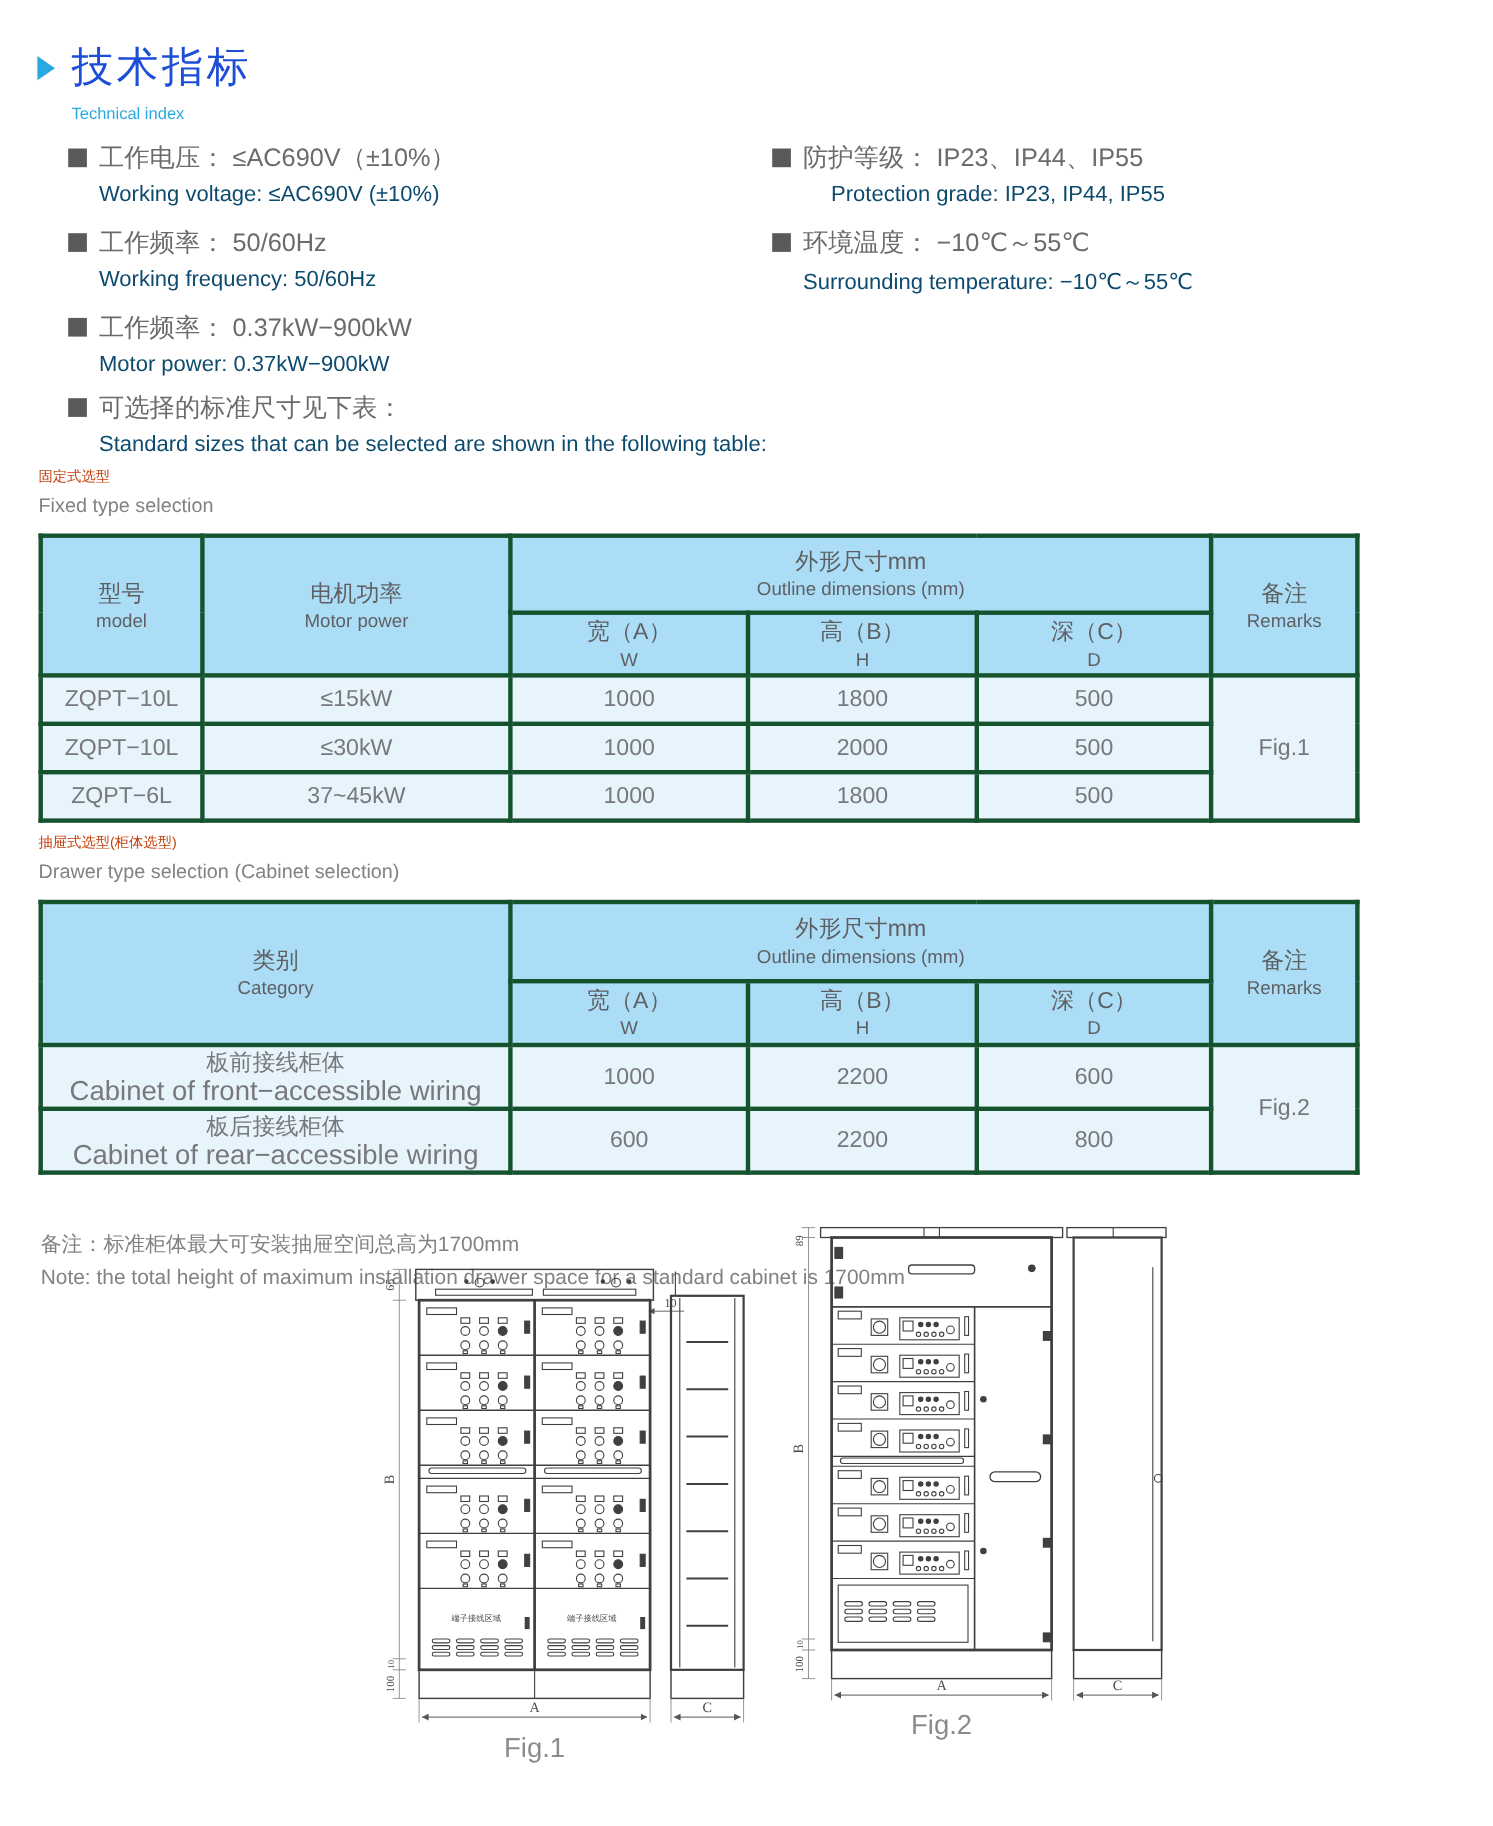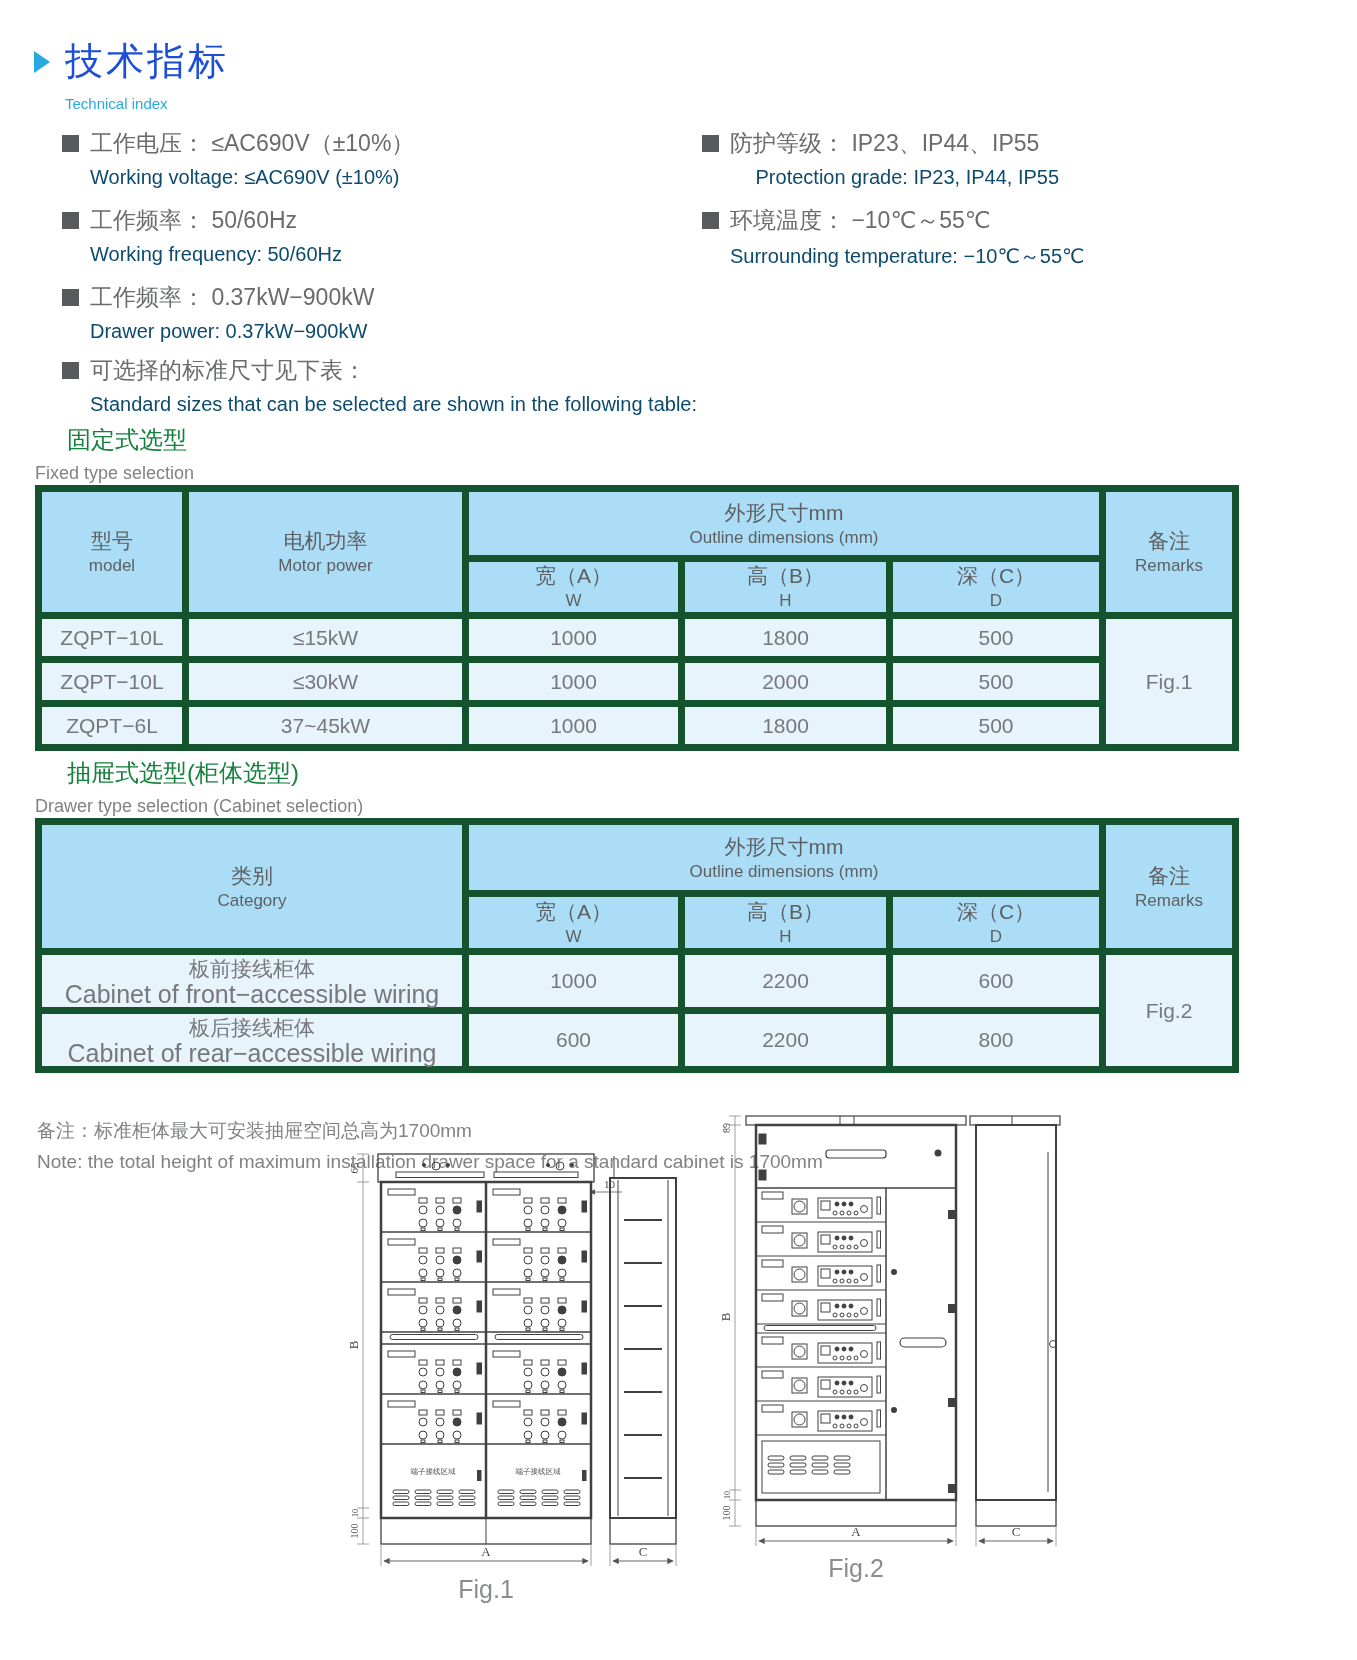--- a/index.html
+++ b/index.html
@@ -17,27 +17,27 @@
   .specs-left{position:absolute;left:62px;top:125px;}
   .specs-right{position:absolute;left:702px;top:125px;text-align:center;}
   .spec-zh{display:flex;align-items:center;gap:11px;font-size:23px;color:#6a6b6e;height:36px;}
   .bullet{width:17px;height:17px;background:#595a5c;flex:none;}
   .spec-en{margin:5px 0 13px 28px;font-size:20px;color:#0c4a6e;}
   .intro{position:absolute;left:62px;top:352px;}
 
   
   .seclabel{position:absolute;left:35px;}
   .sec1{top:424px;}  .sec2{top:757px;}
-  .sec-zh{font-size:24px;color:#15803d;margin-left:32px;}
+  .sec-zh{font-size:13px;color:#c2410c;}
   .sec-en{font-size:18px;color:#808285;margin-top:7px;}
 
   
   table.spec{position:absolute;left:35px;border-collapse:collapse;table-layout:fixed;width:1197px;}
   .t1{top:485px;} .t2{top:818px;}
-  table.spec th,table.spec td{border:7px solid #14532d;padding:0;text-align:center;vertical-align:middle;font-weight:normal;}
+  table.spec th,table.spec td{border:4px solid #14532d;padding:0;text-align:center;vertical-align:middle;font-weight:normal;}
   table.spec thead th{background:#abdef6;color:#5e5f62;}
   table.spec tbody td{background:#e7f4fc;color:#77787b;font-size:21px;}
   .hzh{font-size:21px;line-height:27px;}
   .hen{font-size:17px;line-height:23px;}
   .t1 thead tr:nth-child(1){height:70px;} .t1 thead tr:nth-child(2){height:57px;}
   .t1 tbody tr{height:44px;}
   .t2 thead tr:nth-child(1){height:72px;} .t2 thead tr:nth-child(2){height:58px;}
   .t2 tbody tr{height:58px;}
   .cat-zh{font-size:21px;line-height:27px;color:#77787b;}
   .cat-en{font-size:25px;line-height:25px;color:#77787b;}
@@ -77,21 +77,21 @@
     <div class="spec-en">Working voltage: ≤AC690V (±10%)</div>
     <div class="spec-zh">
         <span class="bullet"></span>
         <span>工作频率： 50/60Hz</span>
       </div>
     <div class="spec-en">Working frequency: 50/60Hz</div>
     <div class="spec-zh">
         <span class="bullet"></span>
         <span>工作频率： 0.37kW−900kW</span>
       </div>
-    <div class="spec-en">Drawer power: 0.37kW−900kW</div>
+    <div class="spec-en">Motor power: 0.37kW−900kW</div>
   </div>
 
   <div class="specs-right">
     <div class="spec-zh">
         <span class="bullet"></span>
         <span>防护等级： IP23、IP44、IP55</span>
       </div>
     <div class="spec-en">Protection grade: IP23, IP44, IP55</div>
     <div class="spec-zh">
         <span class="bullet"></span>

